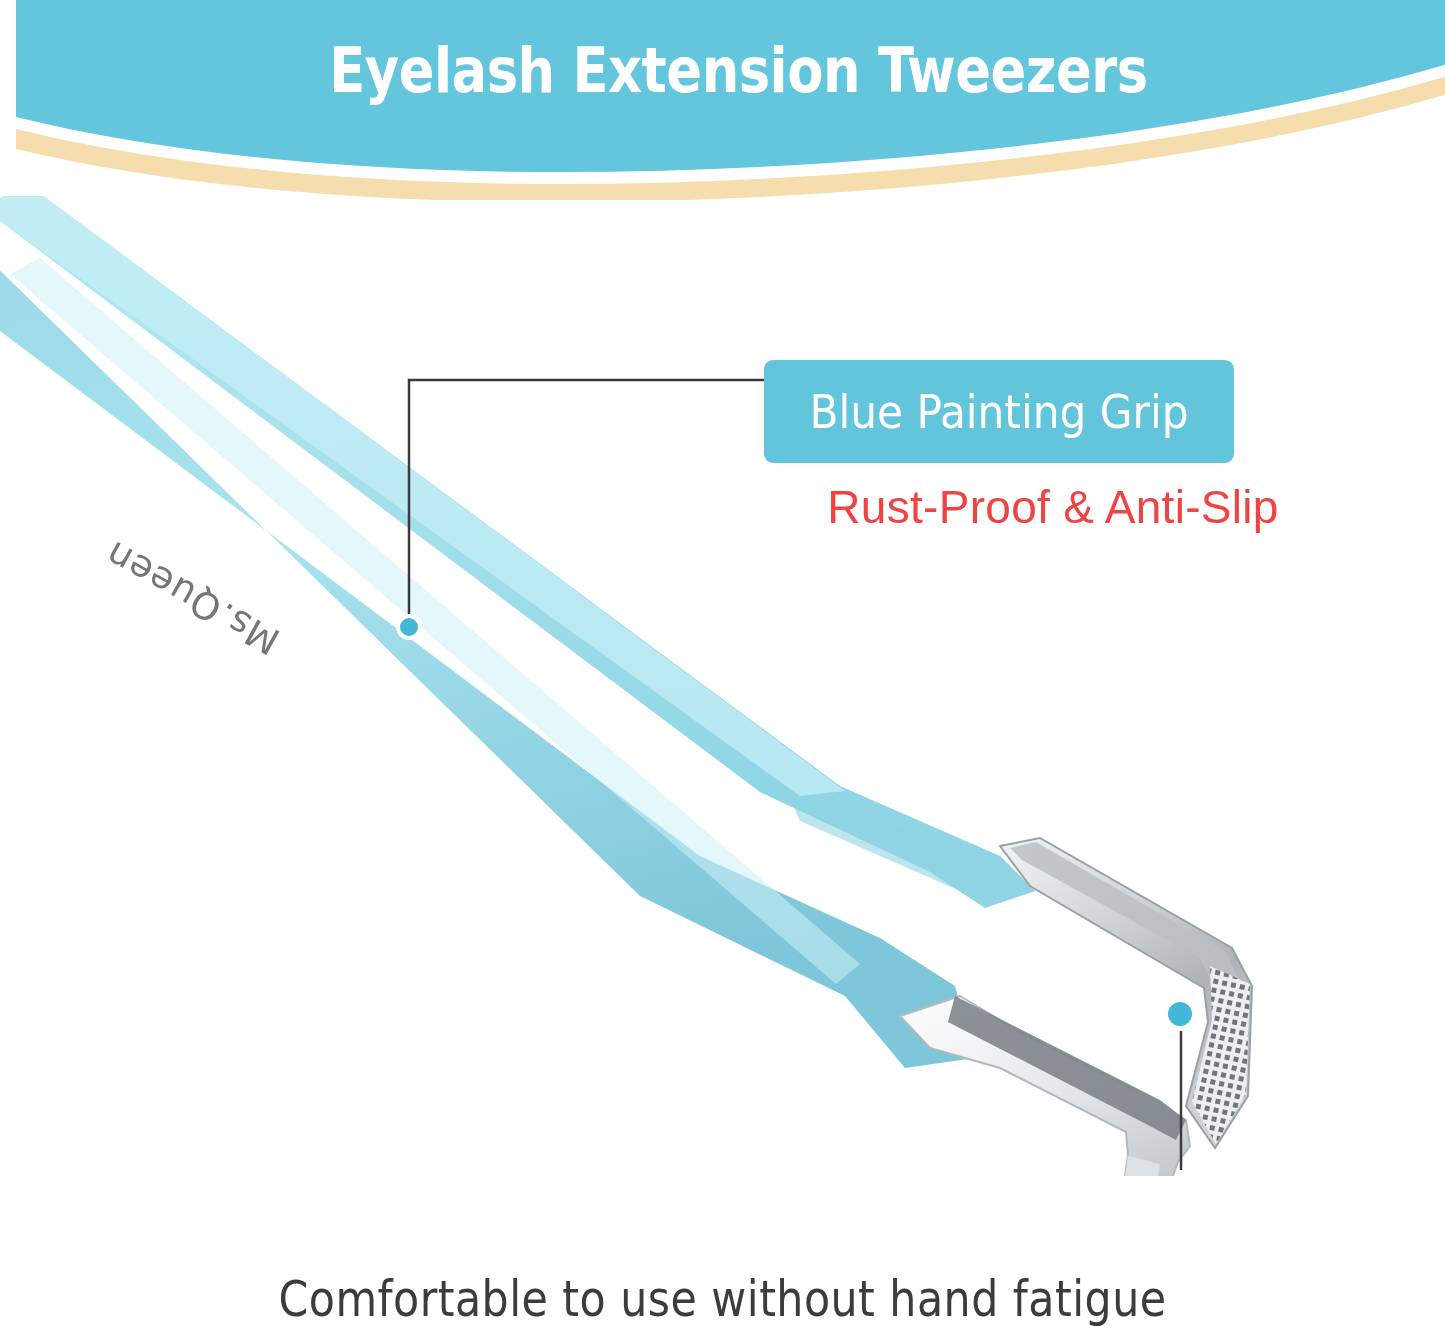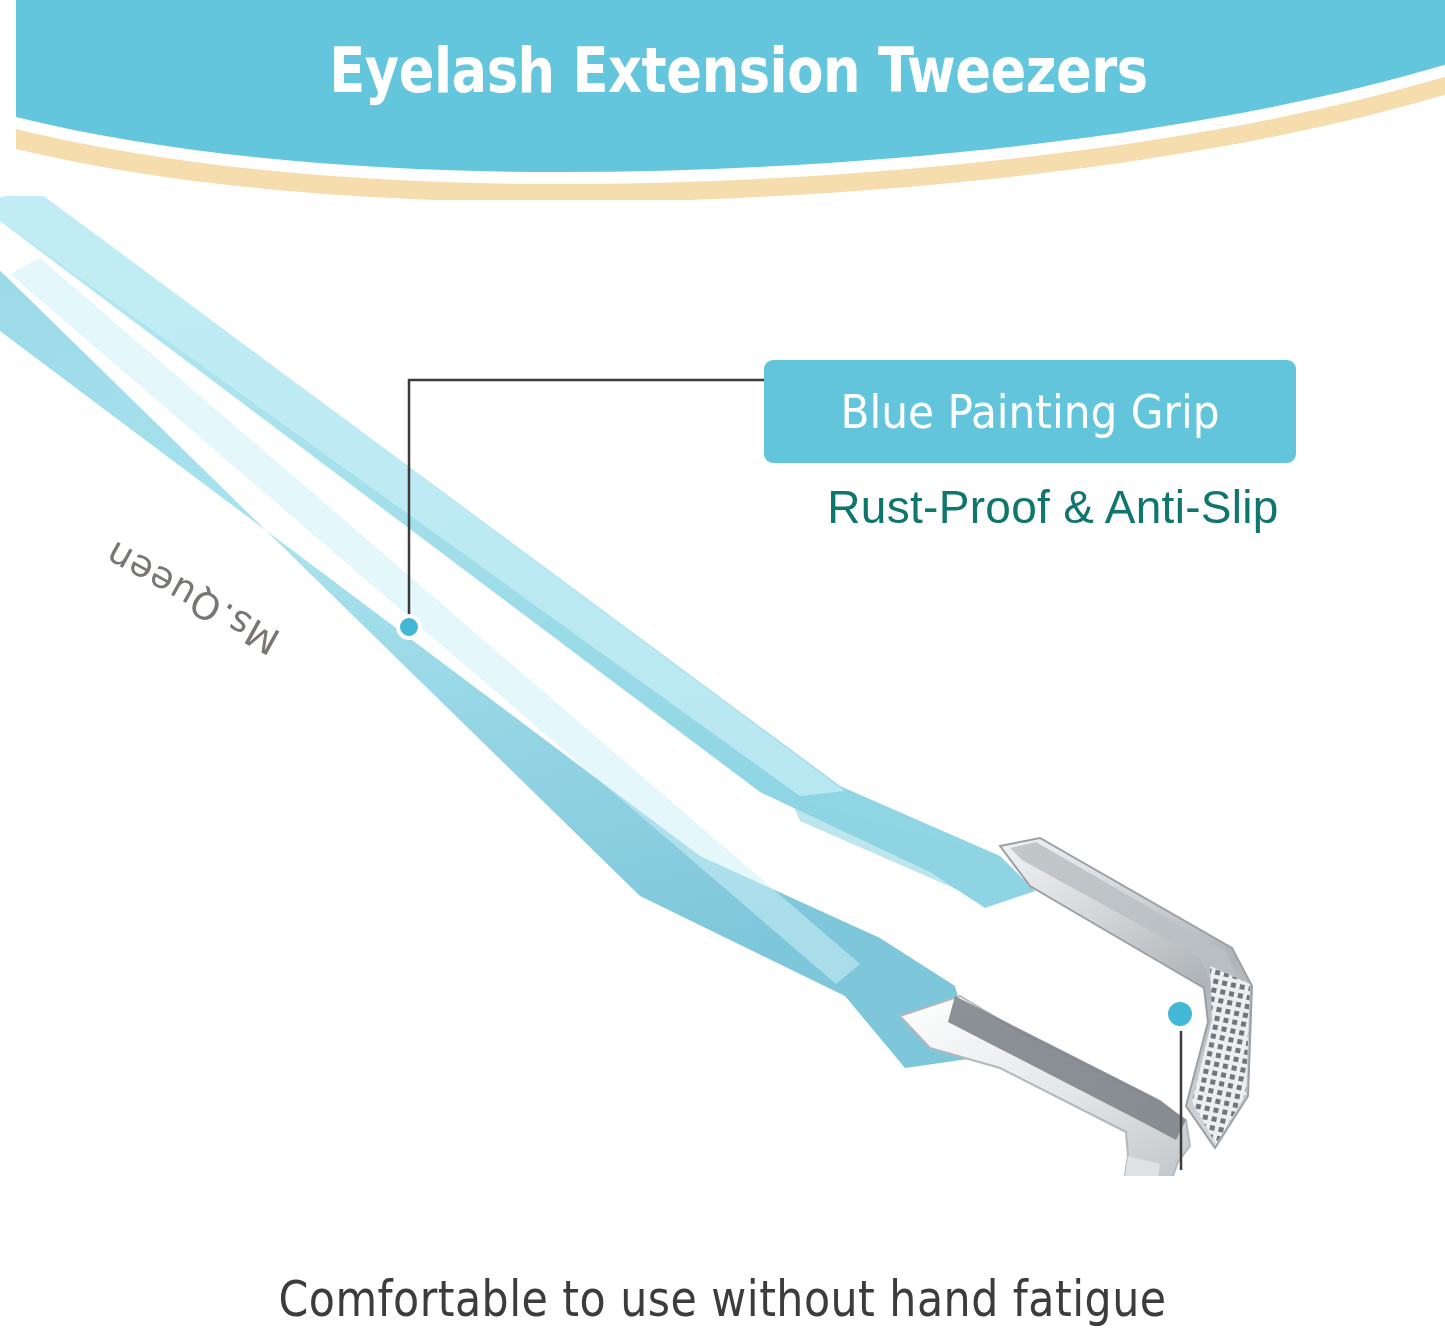--- a/index.html
+++ b/index.html
@@ -84,21 +84,21 @@
     width: 370px;
     height: 265px;
     pointer-events: none;
   }
   #callout-top-line svg { display:block; width:370px; height:265px; }
 
   #callout-top-box {
     position: absolute;
     left: 764px;
     top: 360px;
-    width: 532px;
+    width: 470px;
     height: 103px;
     background: #63c5db;
     border-radius: 9px;
     display: flex;
     align-items: center;
     justify-content: center;
   }
   #callout-top-box-label {
     color: #ffffff;
     font-family: "Liberation Sans Narrow", "DejaVu Sans Condensed", "Liberation Sans", sans-serif;
@@ -106,21 +106,21 @@
     font-weight: normal;
     letter-spacing: 0px;
     white-space: nowrap;
   }
   #callout-top-sub {
     position: absolute;
     left: 764px;
     top: 480px;
     width: 578px;
     text-align: center;
-    color: #0f766e;
+    color: #ef4444;
     font-family: "Liberation Sans", sans-serif;
     font-size: 46px;
     font-weight: 300;
     letter-spacing: 0.3px;
     white-space: nowrap;
   }
 
   
   #callout-bottom-line {
     position: absolute;

